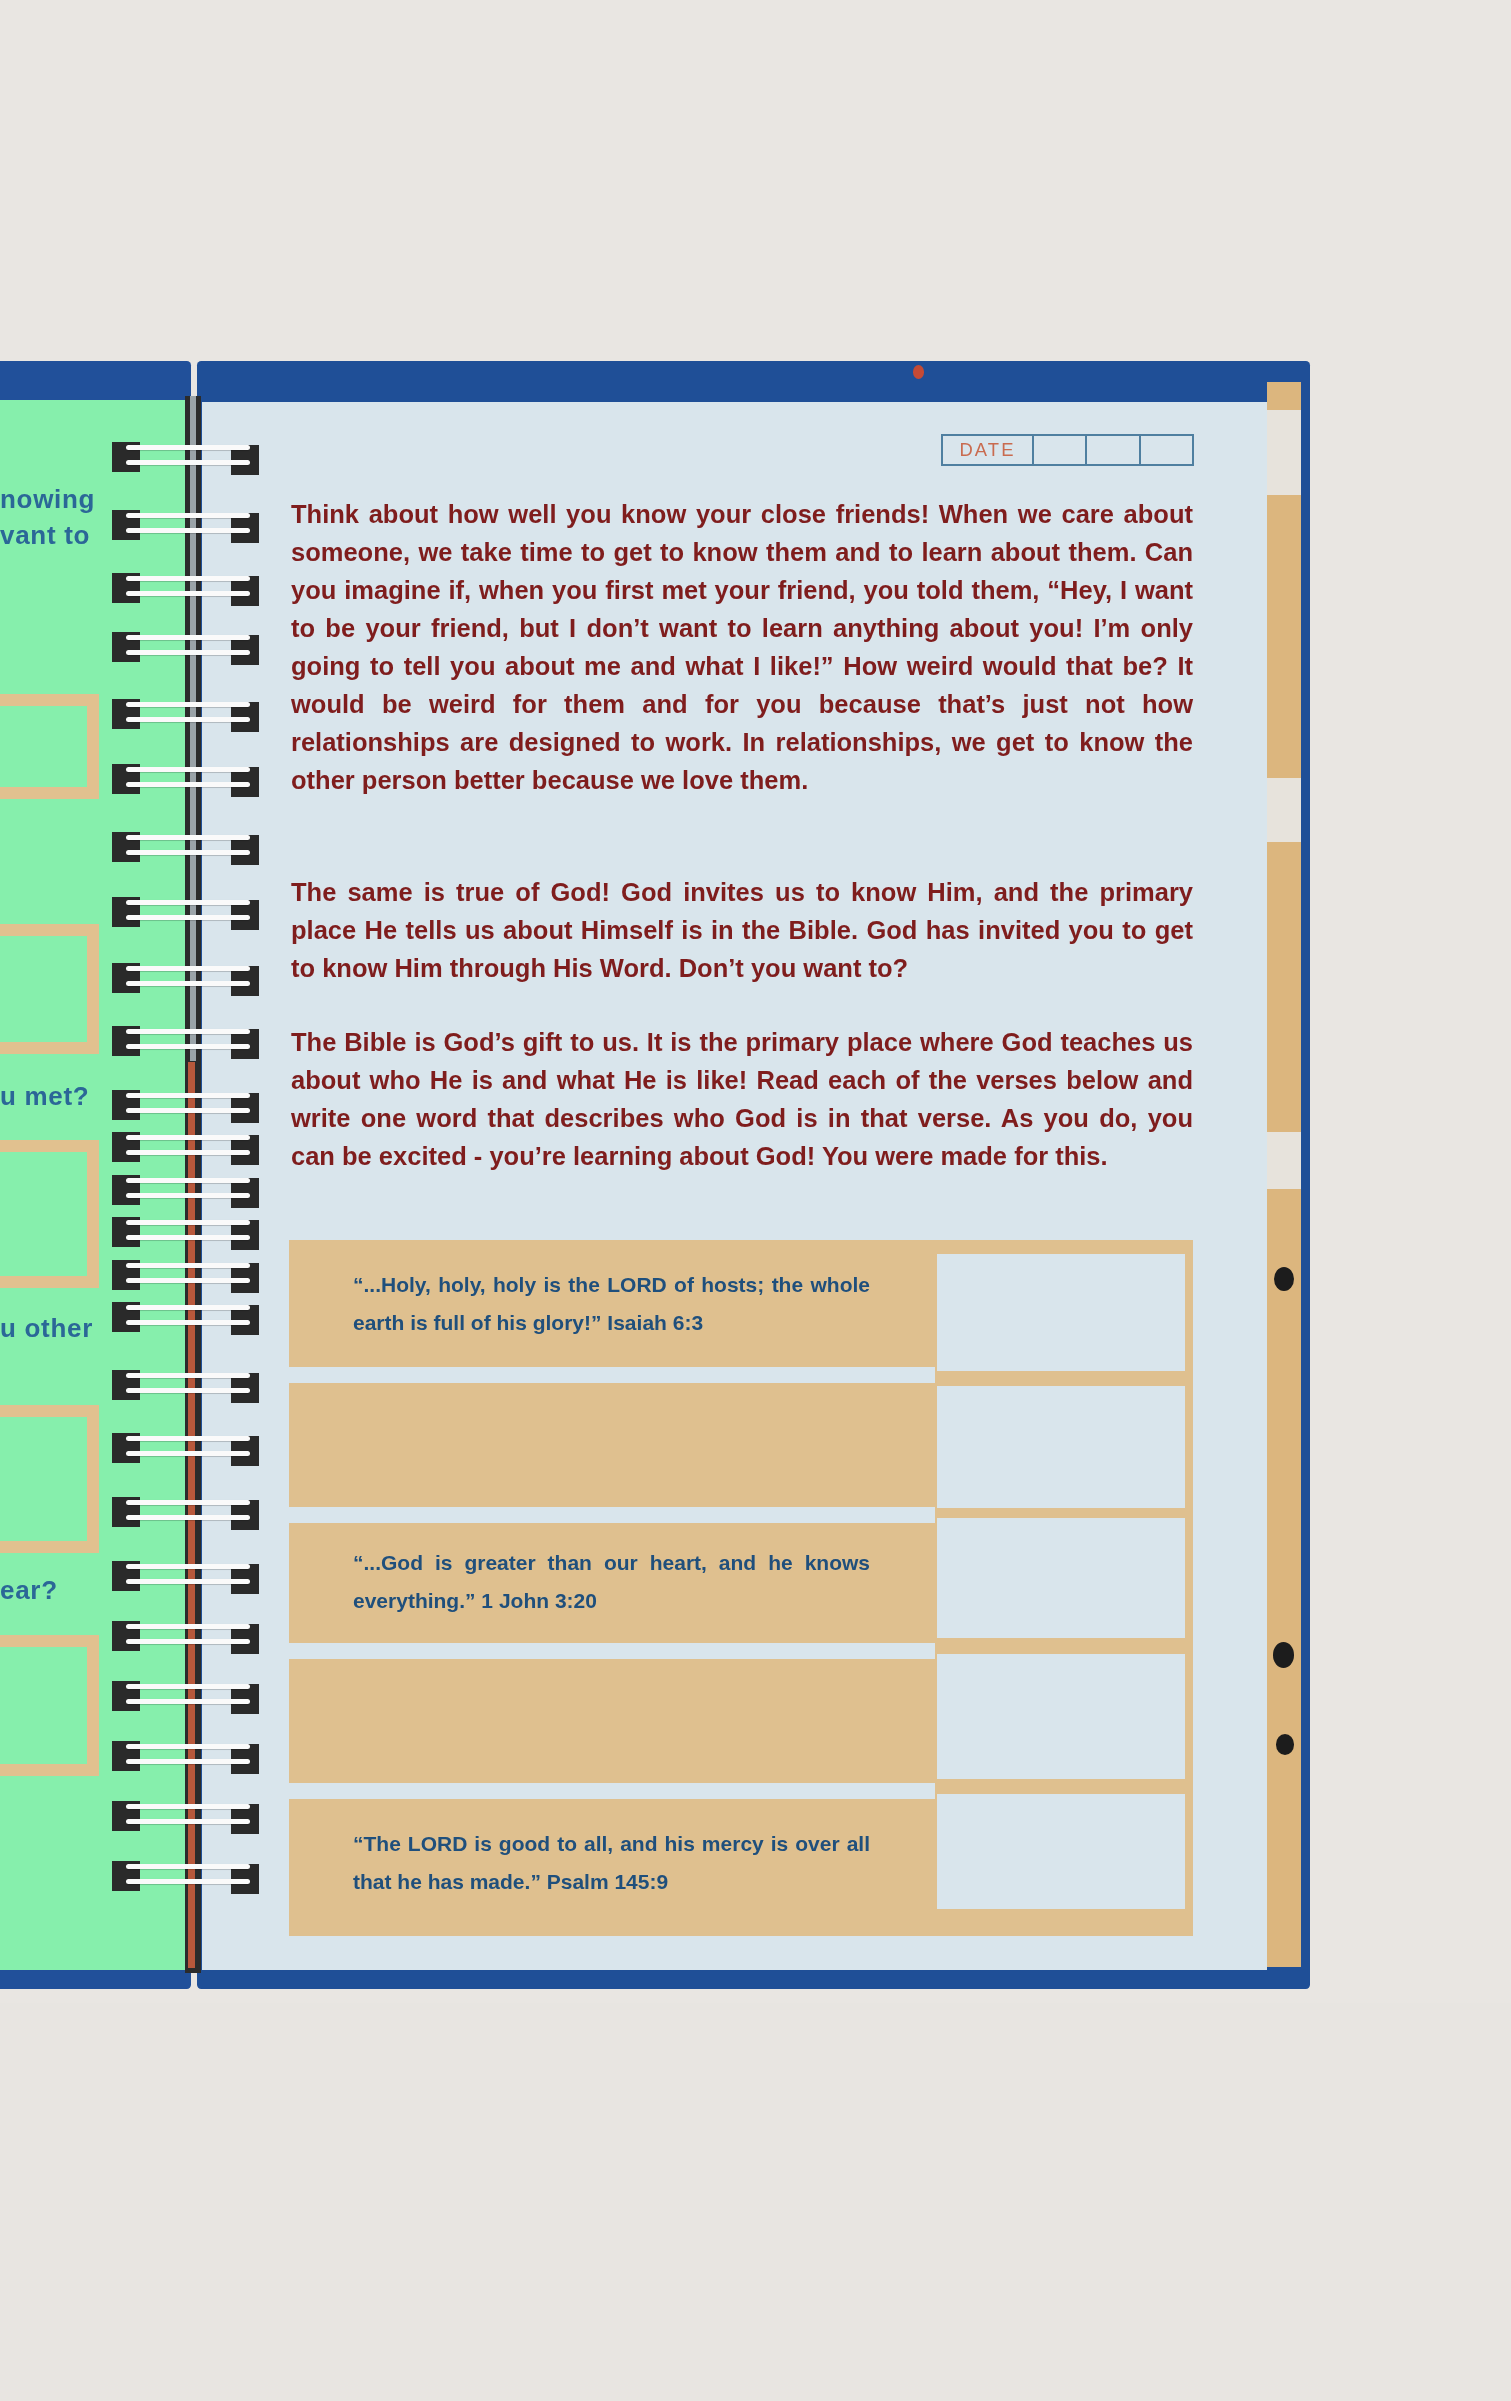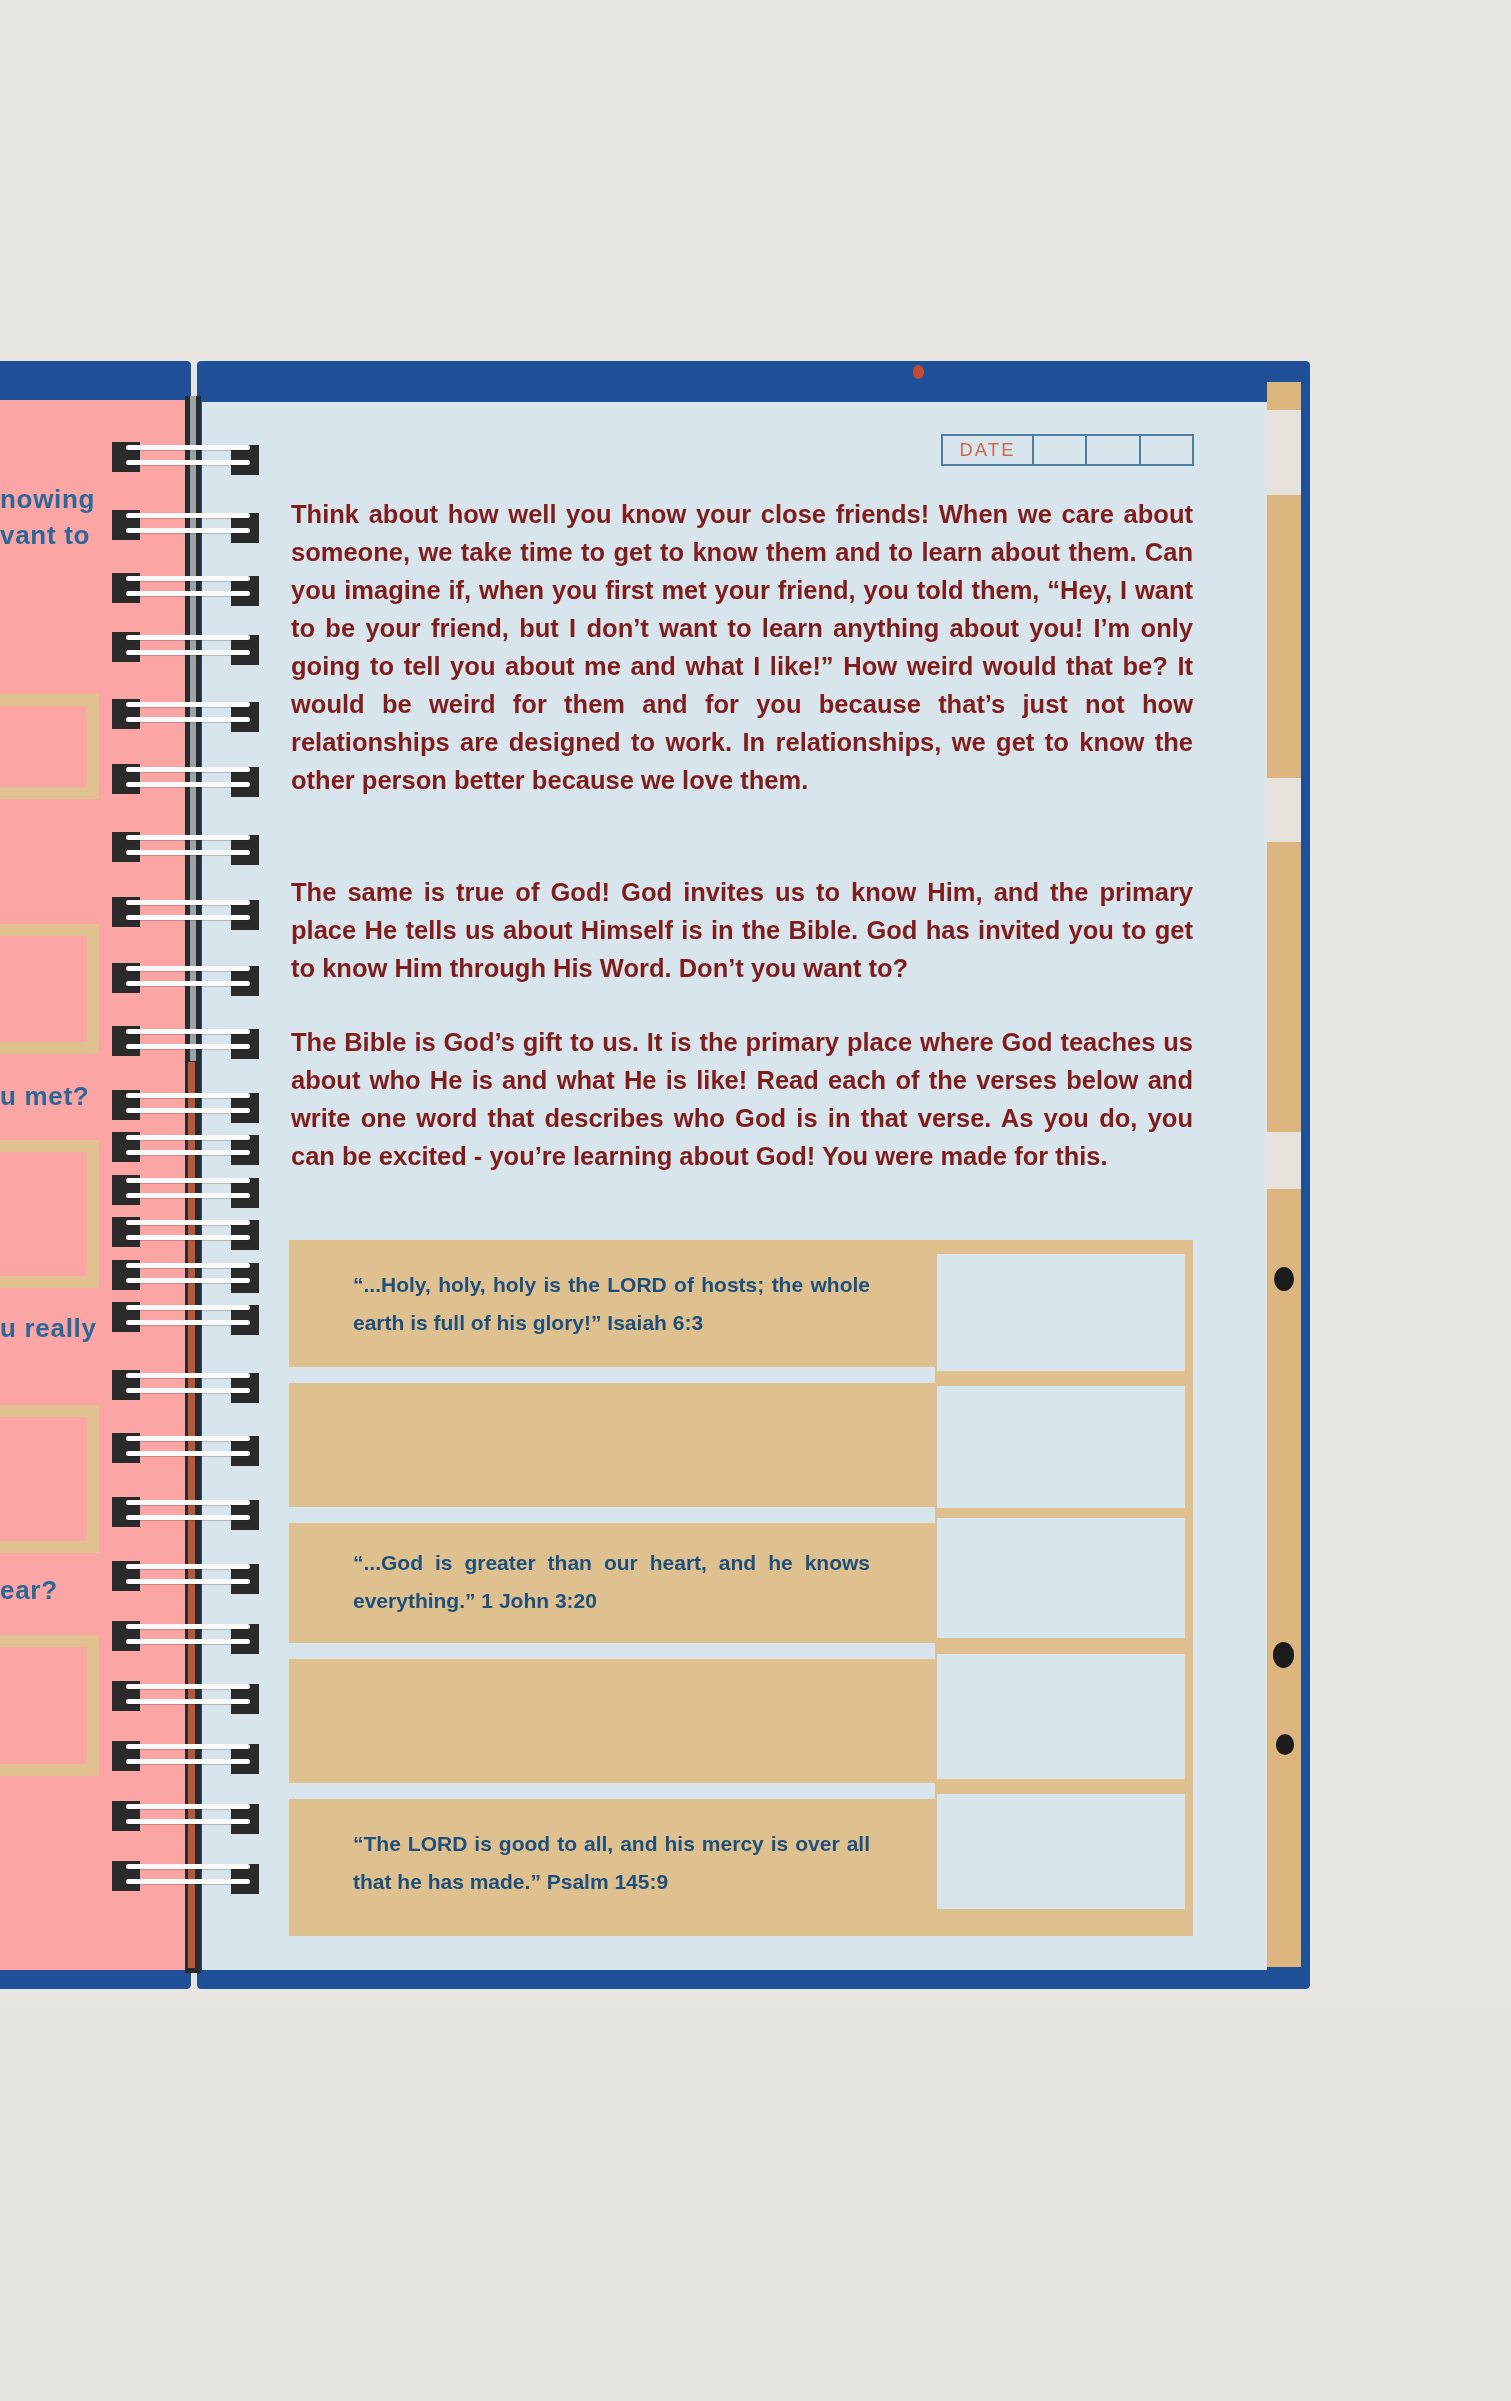--- a/index.html
+++ b/index.html
@@ -9,21 +9,21 @@
     font-family:"Liberation Sans", sans-serif;
   }
   .abs { position:absolute; }
   
   .cover-left { left:0; top:361px; width:191px; height:1628px; background:#21509a; border-radius:0 4.2px 4.2px 0; }
   .cover-right { left:197px; top:361px; width:1113px; height:1628px; background:#1f4f97; border-radius:4.2px; }
   .cover-pattern { left:1267px; top:382px; width:34px; height:1585px; background:#dcb67e; }
   .cover-pattern .wave { position:absolute; left:0; width:34px; background:#e7e3dc; }
   .cover-dot { position:absolute; border-radius:50%; }
   
-  .page-left { left:0; top:400px; width:185px; height:1570px; background:#fca5a5; }
+  .page-left { left:0; top:400px; width:185px; height:1570px; background:#86efac; }
   .page-right { left:202px; top:402px; width:1065px; height:1568px; background:#d9e5ec; }
   
   .spine-gap { left:185px; top:396px; width:16.3px; height:1577px; background:#2b2b2b; }
   .spine-red { left:188px; top:1062px; width:7px; height:906px; background:#b8583b; }
   .spine-grey { left:190px; top:396px; width:5.7px; height:665px; background:#9aa3a8; }
   
   .ring { position:absolute; left:112px; width:149px; height:24px; }
   .ring .hole-l { position:absolute; left:0; top:0; width:28px; height:30px; background:#2a2a2a; }
   .ring .hole-r { position:absolute; left:119px; top:2.8px; width:28px; height:30px; background:#2a2a2a; }
   .ring .wire { position:absolute; left:14px; height:5px; width:124px; background:#fafafa; border-radius:4.2px; box-shadow:0 0.7px 0.7px rgba(0,0,0,.25); }
@@ -63,21 +63,21 @@
 </div>
 <div class="cover-dot abs" style="left:913px;top:365px;width:11.3px;height:14px;background:#c54a35;"></div>
 
 <div class="abs page-left">
   <div class="abs lp-text" style="top:84px;left:0;width:88px;">nowing</div>
   <div class="abs lp-text" style="top:120px;left:0;width:88px;">vant to</div>
   <div class="lp-box" style="top:294px;height:81px;"></div>
   <div class="lp-box" style="top:524px;height:106px;"></div>
   <div class="abs lp-text" style="top:681px;left:0;width:88px;">u met?</div>
   <div class="lp-box" style="top:740px;height:124px;"></div>
-  <div class="abs lp-text" style="top:913px;left:0;width:88px;">u really</div>
+  <div class="abs lp-text" style="top:913px;left:0;width:88px;">u other</div>
   <div class="lp-box" style="top:1005px;height:124px;"></div>
   <div class="abs lp-text" style="top:1175px;left:0;width:53px;">ear?</div>
   <div class="lp-box" style="top:1235px;height:117px;"></div>
 </div>
 
 <div class="abs spine-gap"></div>
 <div class="abs spine-grey"></div>
 <div class="abs spine-red"></div>
 
 <div class="abs page-right"></div>

